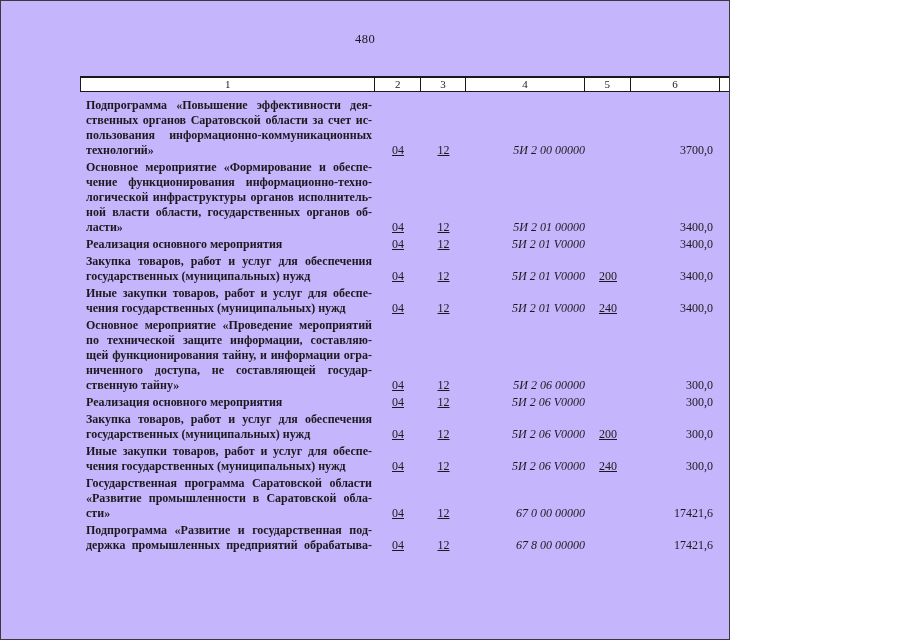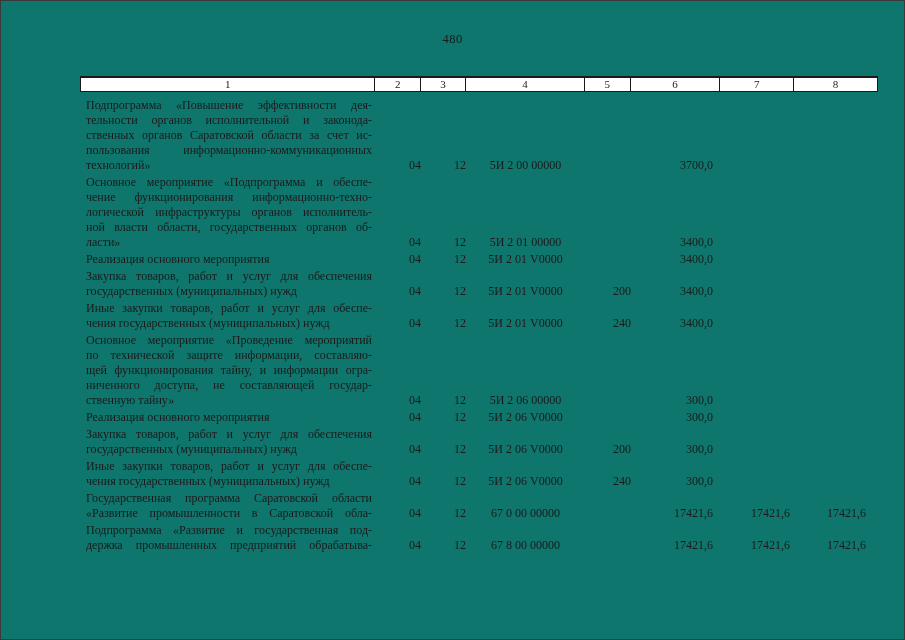--- a/index.html
+++ b/index.html
@@ -1,43 +1,43 @@
 <!DOCTYPE html>
 <html><head>
 <meta charset="utf-8">
 <style>
   html,body{margin:0;padding:0;background:#ffffff;}
   .page{
-    position:relative;width:905px;height:640px;background:#0f766e;
+    position:relative;width:730px;height:640px;background:#c4b5fd;
     border:1px solid #3a3a3a;box-sizing:border-box;
     font-family:"Liberation Serif","DejaVu Serif",serif;color:#1a1a1a;
     overflow:hidden;
   }
   .page-number{position:absolute;top:31px;left:0;width:100%;text-align:center;font-size:12.5px;letter-spacing:.5px;}
   .budget-table{position:absolute;left:79px;top:75px;width:798px;}
   .thead{display:flex;border:1px solid #1a1a1a;border-top-width:2px;box-sizing:border-box;background:#fff;}
   .hcell{box-sizing:border-box;height:13px;line-height:12px;text-align:center;font-size:11px;border-right:1px solid #1a1a1a;}
   .hcell:last-child{border-right:0;}
   .tbody{padding-top:6px;font-size:12px;line-height:15px;}
   .trow{display:flex;align-items:flex-end;margin-bottom:2px;}
   .cell{box-sizing:border-box;flex:0 0 auto;}
   .c1{width:295px;}
   .c2{width:46px;}
   .c3{width:45px;}
   .c4{width:119px;}
   .c5{width:46px;}
   .c6{width:90px;}
   .c7{width:74px;}
   .c8{width:83px;}
-  .name{padding-left:6px;padding-right:3px;}
+  .name{padding-left:6px;padding-right:3px;font-weight:bold;}
   .line{min-height:15px;}
   .jline{text-align:justify;text-align-last:justify;}
   .lastline{text-align:left;}
-  .cell.c2,.cell.c3,.cell.c5{text-align:right;}
-  .cell.c4{text-align:center;white-space:nowrap;}
+  .cell.c2,.cell.c3,.cell.c5{text-align:center;text-decoration:underline;}
+  .cell.c4{text-align:right;white-space:nowrap;font-style:italic;}
   .cell.c6{text-align:right;padding-right:8px;}
   .cell.c7{text-align:right;padding-right:5px;}
   .cell.c8{text-align:right;padding-right:12px;}
 </style>
 </head>
 <body>
 
 <div class="page">
   <div class="page-number">480</div>
 
@@ -49,36 +49,35 @@
         <div class="hcell c4">4</div>
         <div class="hcell c5">5</div>
         <div class="hcell c6">6</div>
         <div class="hcell c7">7</div>
         <div class="hcell c8">8</div>
       </div>
     <div class="tbody">
         <div class="trow">
           <div class="cell c1 name">
             <div class="line jline">Подпрограмма «Повышение эффективности дея-</div>
-            <div class="line jline">тельности органов исполнительной и законода-</div>
             <div class="line jline">ственных органов Саратовской области за счет ис-</div>
             <div class="line jline">пользования информационно-коммуникационных</div>
             <div class="line lastline">технологий»</div>
           </div>
           <div class="cell c2">04</div>
           <div class="cell c3">12</div>
           <div class="cell c4">5И 2 00 00000</div>
           <div class="cell c5"></div>
           <div class="cell c6">3700,0</div>
           <div class="cell c7"></div>
           <div class="cell c8"></div>
         </div>
         <div class="trow">
           <div class="cell c1 name">
-            <div class="line jline">Основное мероприятие «Подпрограмма и обеспе-</div>
+            <div class="line jline">Основное мероприятие «Формирование и обеспе-</div>
             <div class="line jline">чение функционирования информационно-техно-</div>
             <div class="line jline">логической инфраструктуры органов исполнитель-</div>
             <div class="line jline">ной власти области, государственных органов об-</div>
             <div class="line lastline">ласти»</div>
           </div>
           <div class="cell c2">04</div>
           <div class="cell c3">12</div>
           <div class="cell c4">5И 2 01 00000</div>
           <div class="cell c5"></div>
           <div class="cell c6">3400,0</div>
@@ -174,20 +173,21 @@
           <div class="cell c4">5И 2 06 V0000</div>
           <div class="cell c5">240</div>
           <div class="cell c6">300,0</div>
           <div class="cell c7"></div>
           <div class="cell c8"></div>
         </div>
         <div class="trow">
           <div class="cell c1 name">
             <div class="line jline">Государственная программа Саратовской области</div>
             <div class="line jline">«Развитие промышленности в Саратовской обла-</div>
+            <div class="line lastline">сти»</div>
           </div>
           <div class="cell c2">04</div>
           <div class="cell c3">12</div>
           <div class="cell c4">67 0 00 00000</div>
           <div class="cell c5"></div>
           <div class="cell c6">17421,6</div>
           <div class="cell c7">17421,6</div>
           <div class="cell c8">17421,6</div>
         </div>
         <div class="trow">

